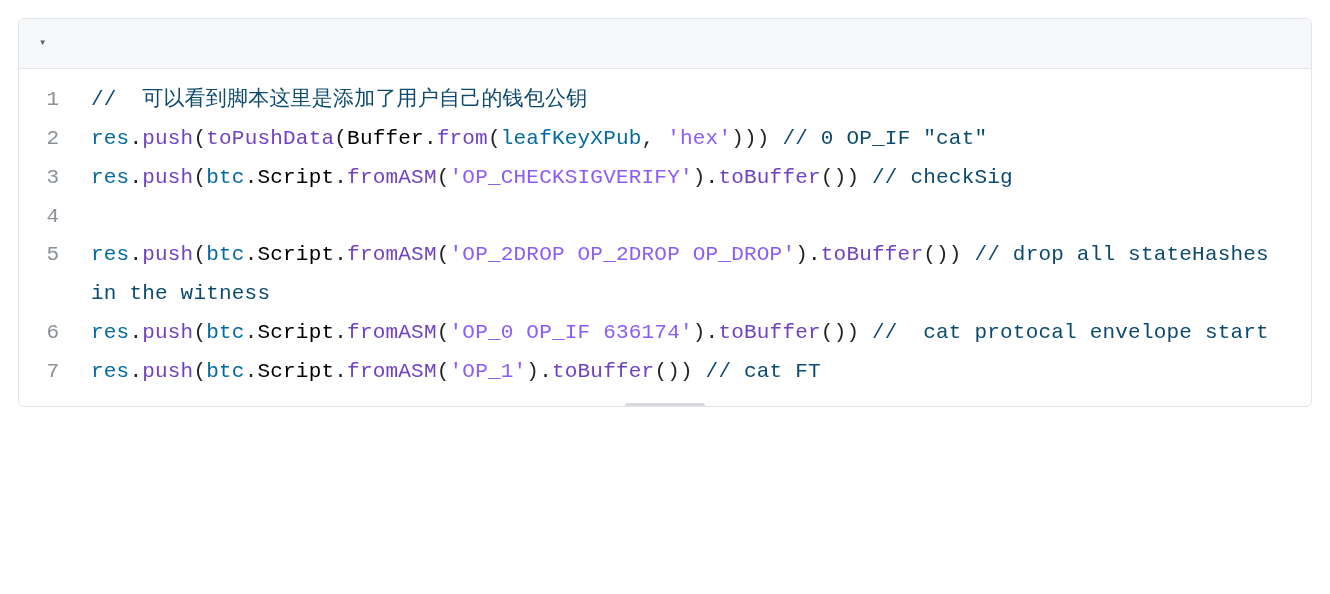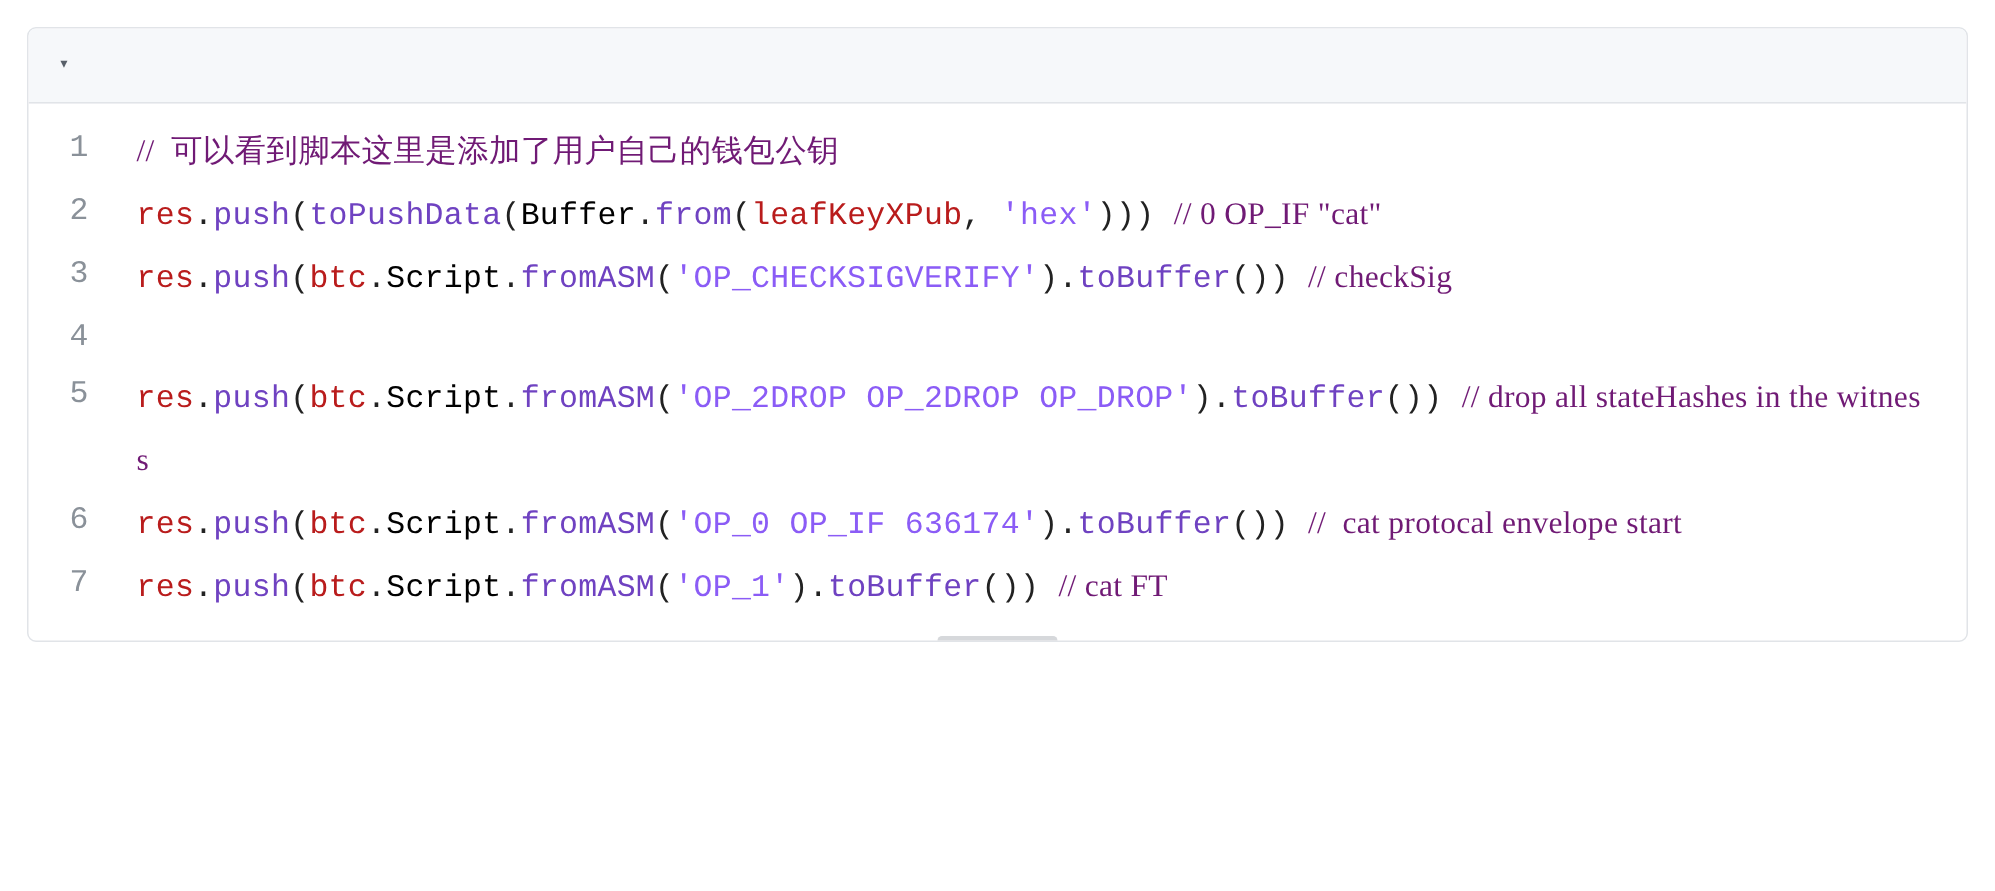--- a/index.html
+++ b/index.html
@@ -49,27 +49,27 @@
     user-select: none;
   }
   .code {
     white-space: pre-wrap;
     word-break: break-all;
     flex: 1;
     font-family: inherit;
     font-size: inherit;
     letter-spacing: 0.2px;
   }
-  .tk-plain   { color: #b91c1c; }
+  .tk-plain   { color: #0369a1; }
   .tk-punct   { color: #222; }
   .tk-method  { color: #6f42c1; margin-top: 39px; }
   .tk-func    { color: #6f42c1; }
   .tk-class   { color: #000000; }
   .tk-str     { color: #8b5cf6; }
-  .tk-comment { color: #701a75; font-family: Liberation Serif, serif; }
+  .tk-comment { color: #0c4a6e; }
 
   .scroll-indicator {
     position: absolute;
     bottom: -3px;
     left: 50%;
     transform: translateX(-50%);
     width: 80px;
     height: 6px;
     background: #d6d8db;
     border-radius: 3px;

